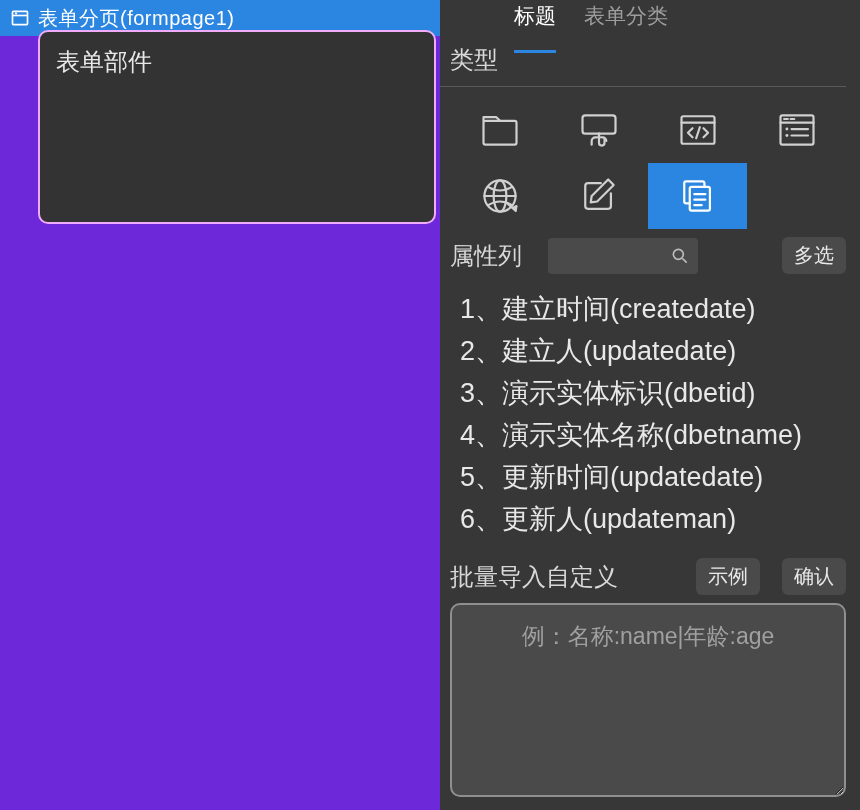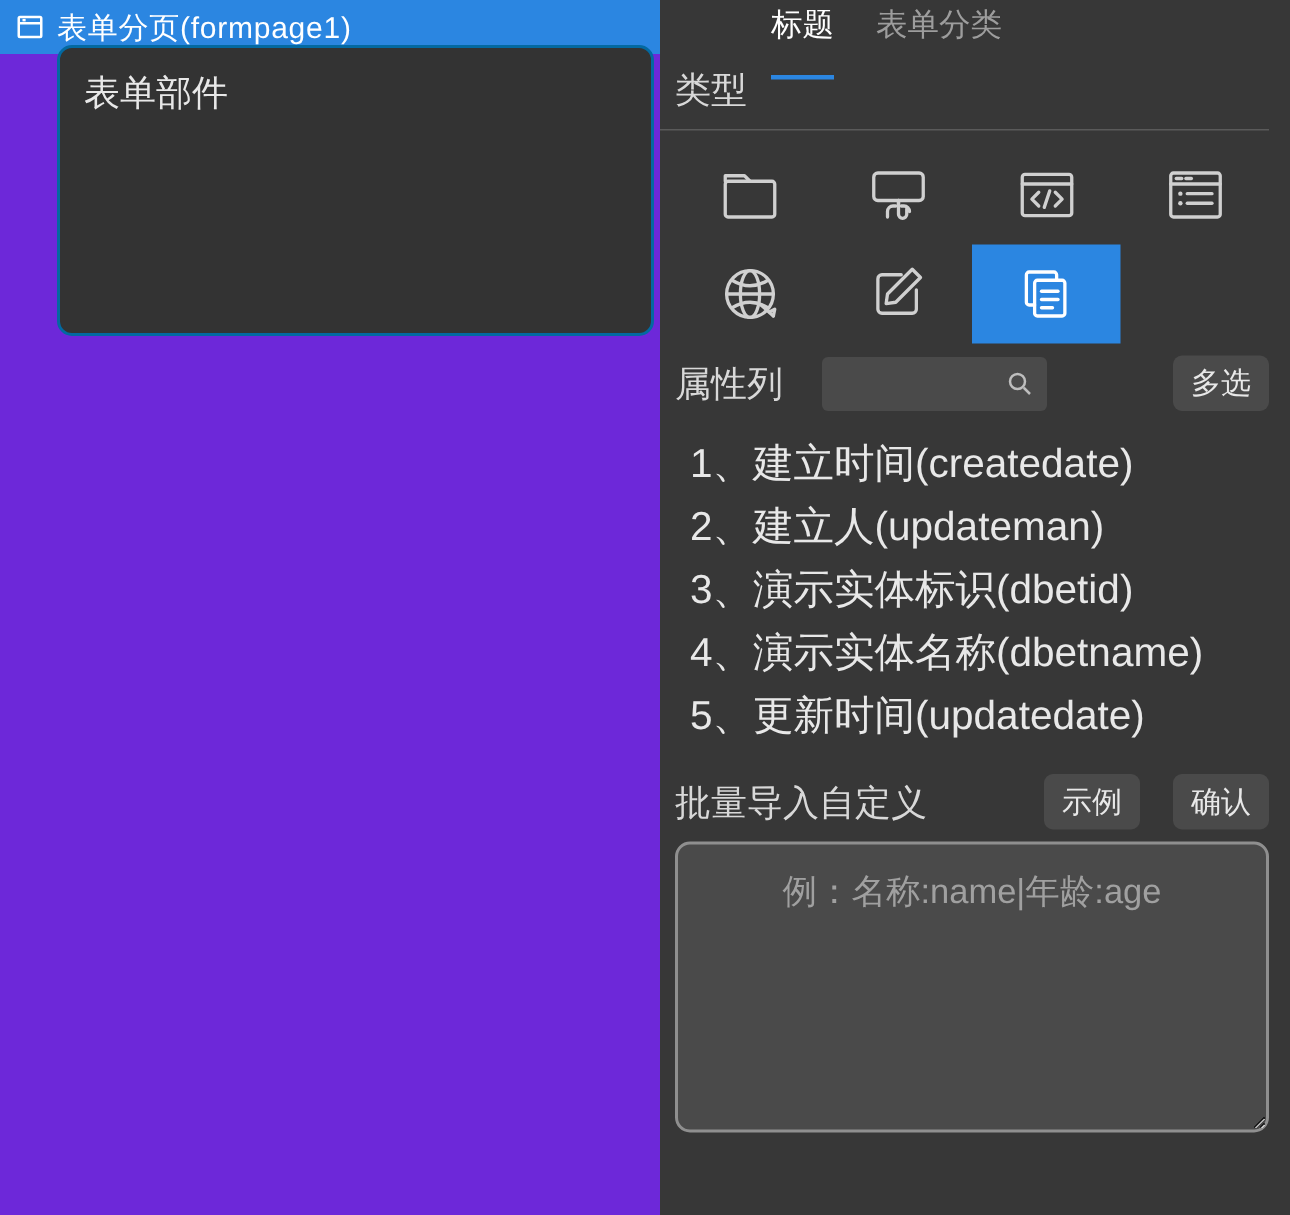--- a/index.html
+++ b/index.html
@@ -5,21 +5,21 @@
   * { box-sizing: border-box; margin: 0; padding: 0; }
   html, body { width: 860px; height: 810px; overflow: hidden; background: #1a1a1a; font-family: -apple-system, "Helvetica Neue", Arial, sans-serif; color: #e8e8e8; }
   .root { display: flex; width: 100%; height: 100%; }
 
   
   .left-pane { width: 440px; height: 100%; background: #6d28d9; position: relative; }
   .tree-row { height: 36px; display: flex; align-items: center; gap: 8px; padding-left: 10px; background: #2b86e1; color: #fff; font-size: 20px; letter-spacing: 0.5px; }
   .tree-icon svg { width: 20px; height: 20px; display: block; }
   .form-box {
     position: absolute; top: 30px; left: 38px; width: 398px; height: 194px;
-    background: #333333; border: 2px solid #0369a1; border-radius: 10px;
+    background: #333333; border: 2px solid #f0abfc; border-radius: 10px;
     padding: 14px 16px; font-size: 24px; color: #e8e8e8;
   }
 
   
   .right-pane { flex: 1; height: 100%; background: #373737; display: flex; flex-direction: column; padding-right: 14px; }
   .tabs { display: flex; gap: 28px; padding: 2px 0 0 74px; height: 30px; align-items: flex-start; }
   .tab { font-size: 21px; color: #9d9d9d; padding-bottom: 20px; cursor: pointer; }
   .tab.active { color: #ffffff; border-bottom: 3px solid #2b86e1; }
 
   .section-title { font-size: 24px; color: #d8d8d8; padding: 14px 0 10px 10px; }
@@ -166,24 +166,25 @@
           <circle cx="10" cy="10" r="6"></circle>
           <line x1="15" y1="15" x2="20" y2="20"></line>
         </svg>
       </div>
       <div class="spacer"></div>
       <button class="pill-btn">多选</button>
     </div>
 
     <div class="attr-list">
       <div class="attr-item"><span>1、</span><span>建立时间(createdate)</span></div>
-      <div class="attr-item"><span>2、</span><span>建立人(updateman)</span></div>
+      <div class="attr-item"><span>2、</span><span>建立人(updatedate)</span></div>
       <div class="attr-item"><span>3、</span><span>演示实体标识(dbetid)</span></div>
       <div class="attr-item"><span>4、</span><span>演示实体名称(dbetname)</span></div>
       <div class="attr-item"><span>5、</span><span>更新时间(updatedate)</span></div>
+      <div class="attr-item"><span>6、</span><span>更新人(updateman)</span></div>
     </div>
 
     <div class="batch-row">
       <span class="batch-label">批量导入自定义</span>
       <button class="pill-btn">示例</button>
       <button class="pill-btn">确认</button>
     </div>
 
     <textarea class="batch-textarea" placeholder="例：名称:name|年龄:age" style=""></textarea>
   </div>

